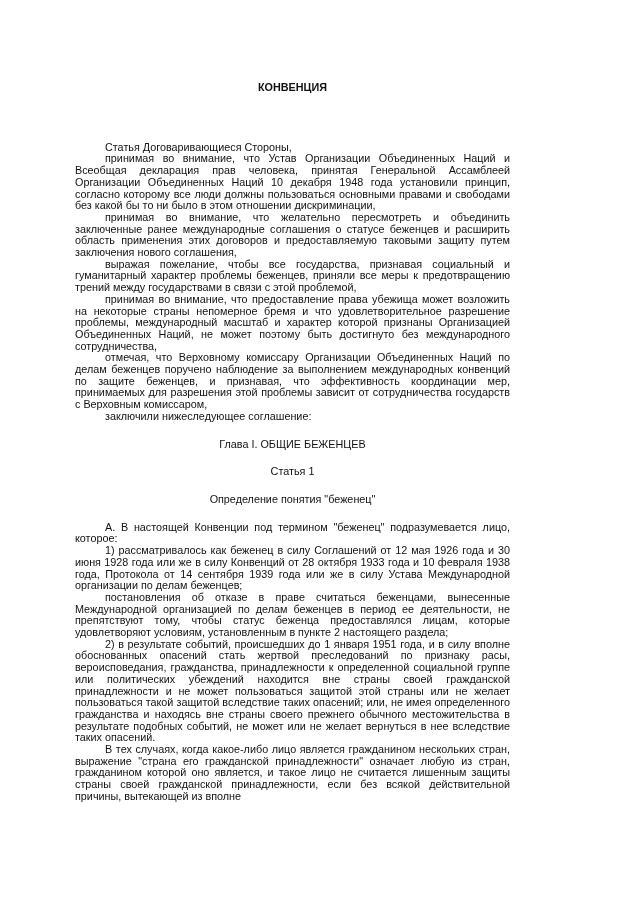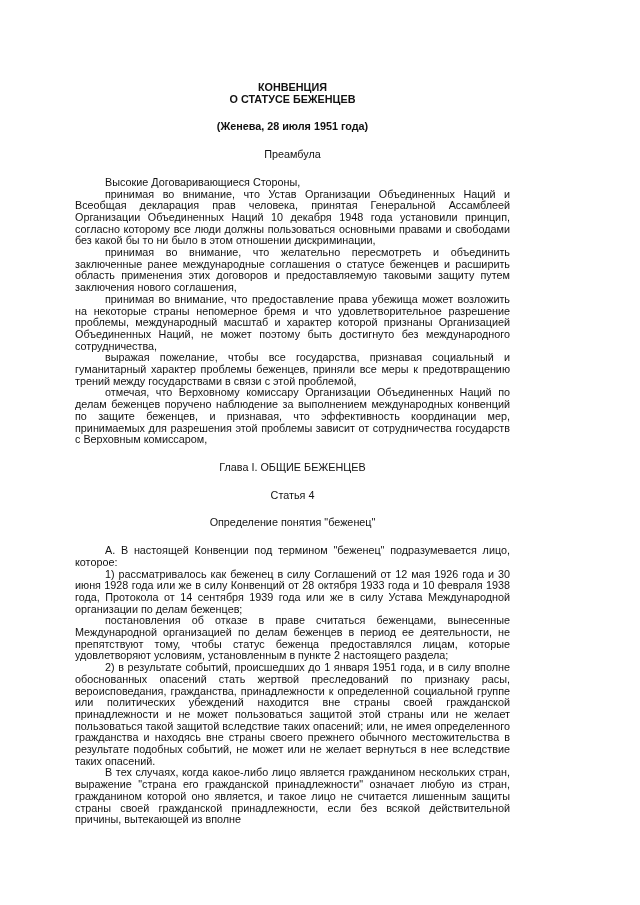--- a/index.html
+++ b/index.html
@@ -23,42 +23,40 @@
       text-indent: 30px;
     }
     .sp-lg { height: 16px; }
   </style>
 </head>
 <body>
 
 <div class="page">
 
   <div class="center bold">КОНВЕНЦИЯ</div>
-  <div class="center bold">О СТАТУСЕ БЕЖЕНЦЕВ</div>
-
-  <div class="sp-lg"></div>
-  <div class="center bold">(Женева, 28 июля 1951 года)</div>
-
-  <div class="sp-lg"></div>
-  <div class="center">Преамбула</div>
 
   <div class="sp-lg"></div>
 
-  <p class="para">Высокие Договаривающиеся Стороны,</p>
+  <div class="sp-lg"></div>
+
+  <div class="sp-lg"></div>
+
+  <p class="para">Статья Договаривающиеся Стороны,</p>
   <p class="para">принимая во внимание, что Устав Организации Объединенных Наций и Всеобщая декларация прав человека, принятая Генеральной Ассамблеей Организации Объединенных Наций 10 декабря 1948 года установили принцип, согласно которому все люди должны пользоваться основными правами и свободами без какой бы то ни было в этом отношении дискриминации,</p>
   <p class="para">принимая во внимание, что желательно пересмотреть и объединить заключенные ранее международные соглашения о статусе беженцев и расширить область применения этих договоров и предоставляемую таковыми защиту путем заключения нового соглашения,</p>
+  <p class="para">выражая пожелание, чтобы все государства, признавая социальный и гуманитарный характер проблемы беженцев, приняли все меры к предотвращению трений между государствами в связи с этой проблемой,</p>
   <p class="para">принимая во внимание, что предоставление права убежища может возложить на некоторые страны непомерное бремя и что удовлетворительное разрешение проблемы, международный масштаб и характер которой признаны Организацией Объединенных Наций, не может поэтому быть достигнуто без международного сотрудничества,</p>
-  <p class="para">выражая пожелание, чтобы все государства, признавая социальный и гуманитарный характер проблемы беженцев, приняли все меры к предотвращению трений между государствами в связи с этой проблемой,</p>
   <p class="para">отмечая, что Верховному комиссару Организации Объединенных Наций по делам беженцев поручено наблюдение за выполнением международных конвенций по защите беженцев, и признавая, что эффективность координации мер, принимаемых для разрешения этой проблемы зависит от сотрудничества государств с Верховным комиссаром,</p>
+  <p class="para">заключили нижеследующее соглашение:</p>
 
   <div class="sp-lg"></div>
   <div class="center">Глава I. ОБЩИЕ БЕЖЕНЦЕВ</div>
 
   <div class="sp-lg"></div>
-  <div class="center">Статья 4</div>
+  <div class="center">Статья 1</div>
 
   <div class="sp-lg"></div>
   <div class="center">Определение понятия "беженец"</div>
 
   <div class="sp-lg"></div>
 
   <p class="para">А. В настоящей Конвенции под термином "беженец" подразумевается лицо, которое:</p>
   <p class="para">1) рассматривалось как беженец в силу Соглашений от 12 мая 1926 года и 30 июня 1928 года или же в силу Конвенций от 28 октября 1933 года и 10 февраля 1938 года, Протокола от 14 сентября 1939 года или же в силу Устава Международной организации по делам беженцев;</p>
   <p class="para">постановления об отказе в праве считаться беженцами, вынесенные Международной организацией по делам беженцев в период ее деятельности, не препятствуют тому, чтобы статус беженца предоставлялся лицам, которые удовлетворяют условиям, установленным в пункте 2 настоящего раздела;</p>
   <p class="para">2) в результате событий, происшедших до 1 января 1951 года, и в силу вполне обоснованных опасений стать жертвой преследований по признаку расы, вероисповедания, гражданства, принадлежности к определенной социальной группе или политических убеждений находится вне страны своей гражданской принадлежности и не может пользоваться защитой этой страны или не желает пользоваться такой защитой вследствие таких опасений; или, не имея определенного гражданства и находясь вне страны своего прежнего обычного местожительства в результате подобных событий, не может или не желает вернуться в нее вследствие таких опасений.</p>

